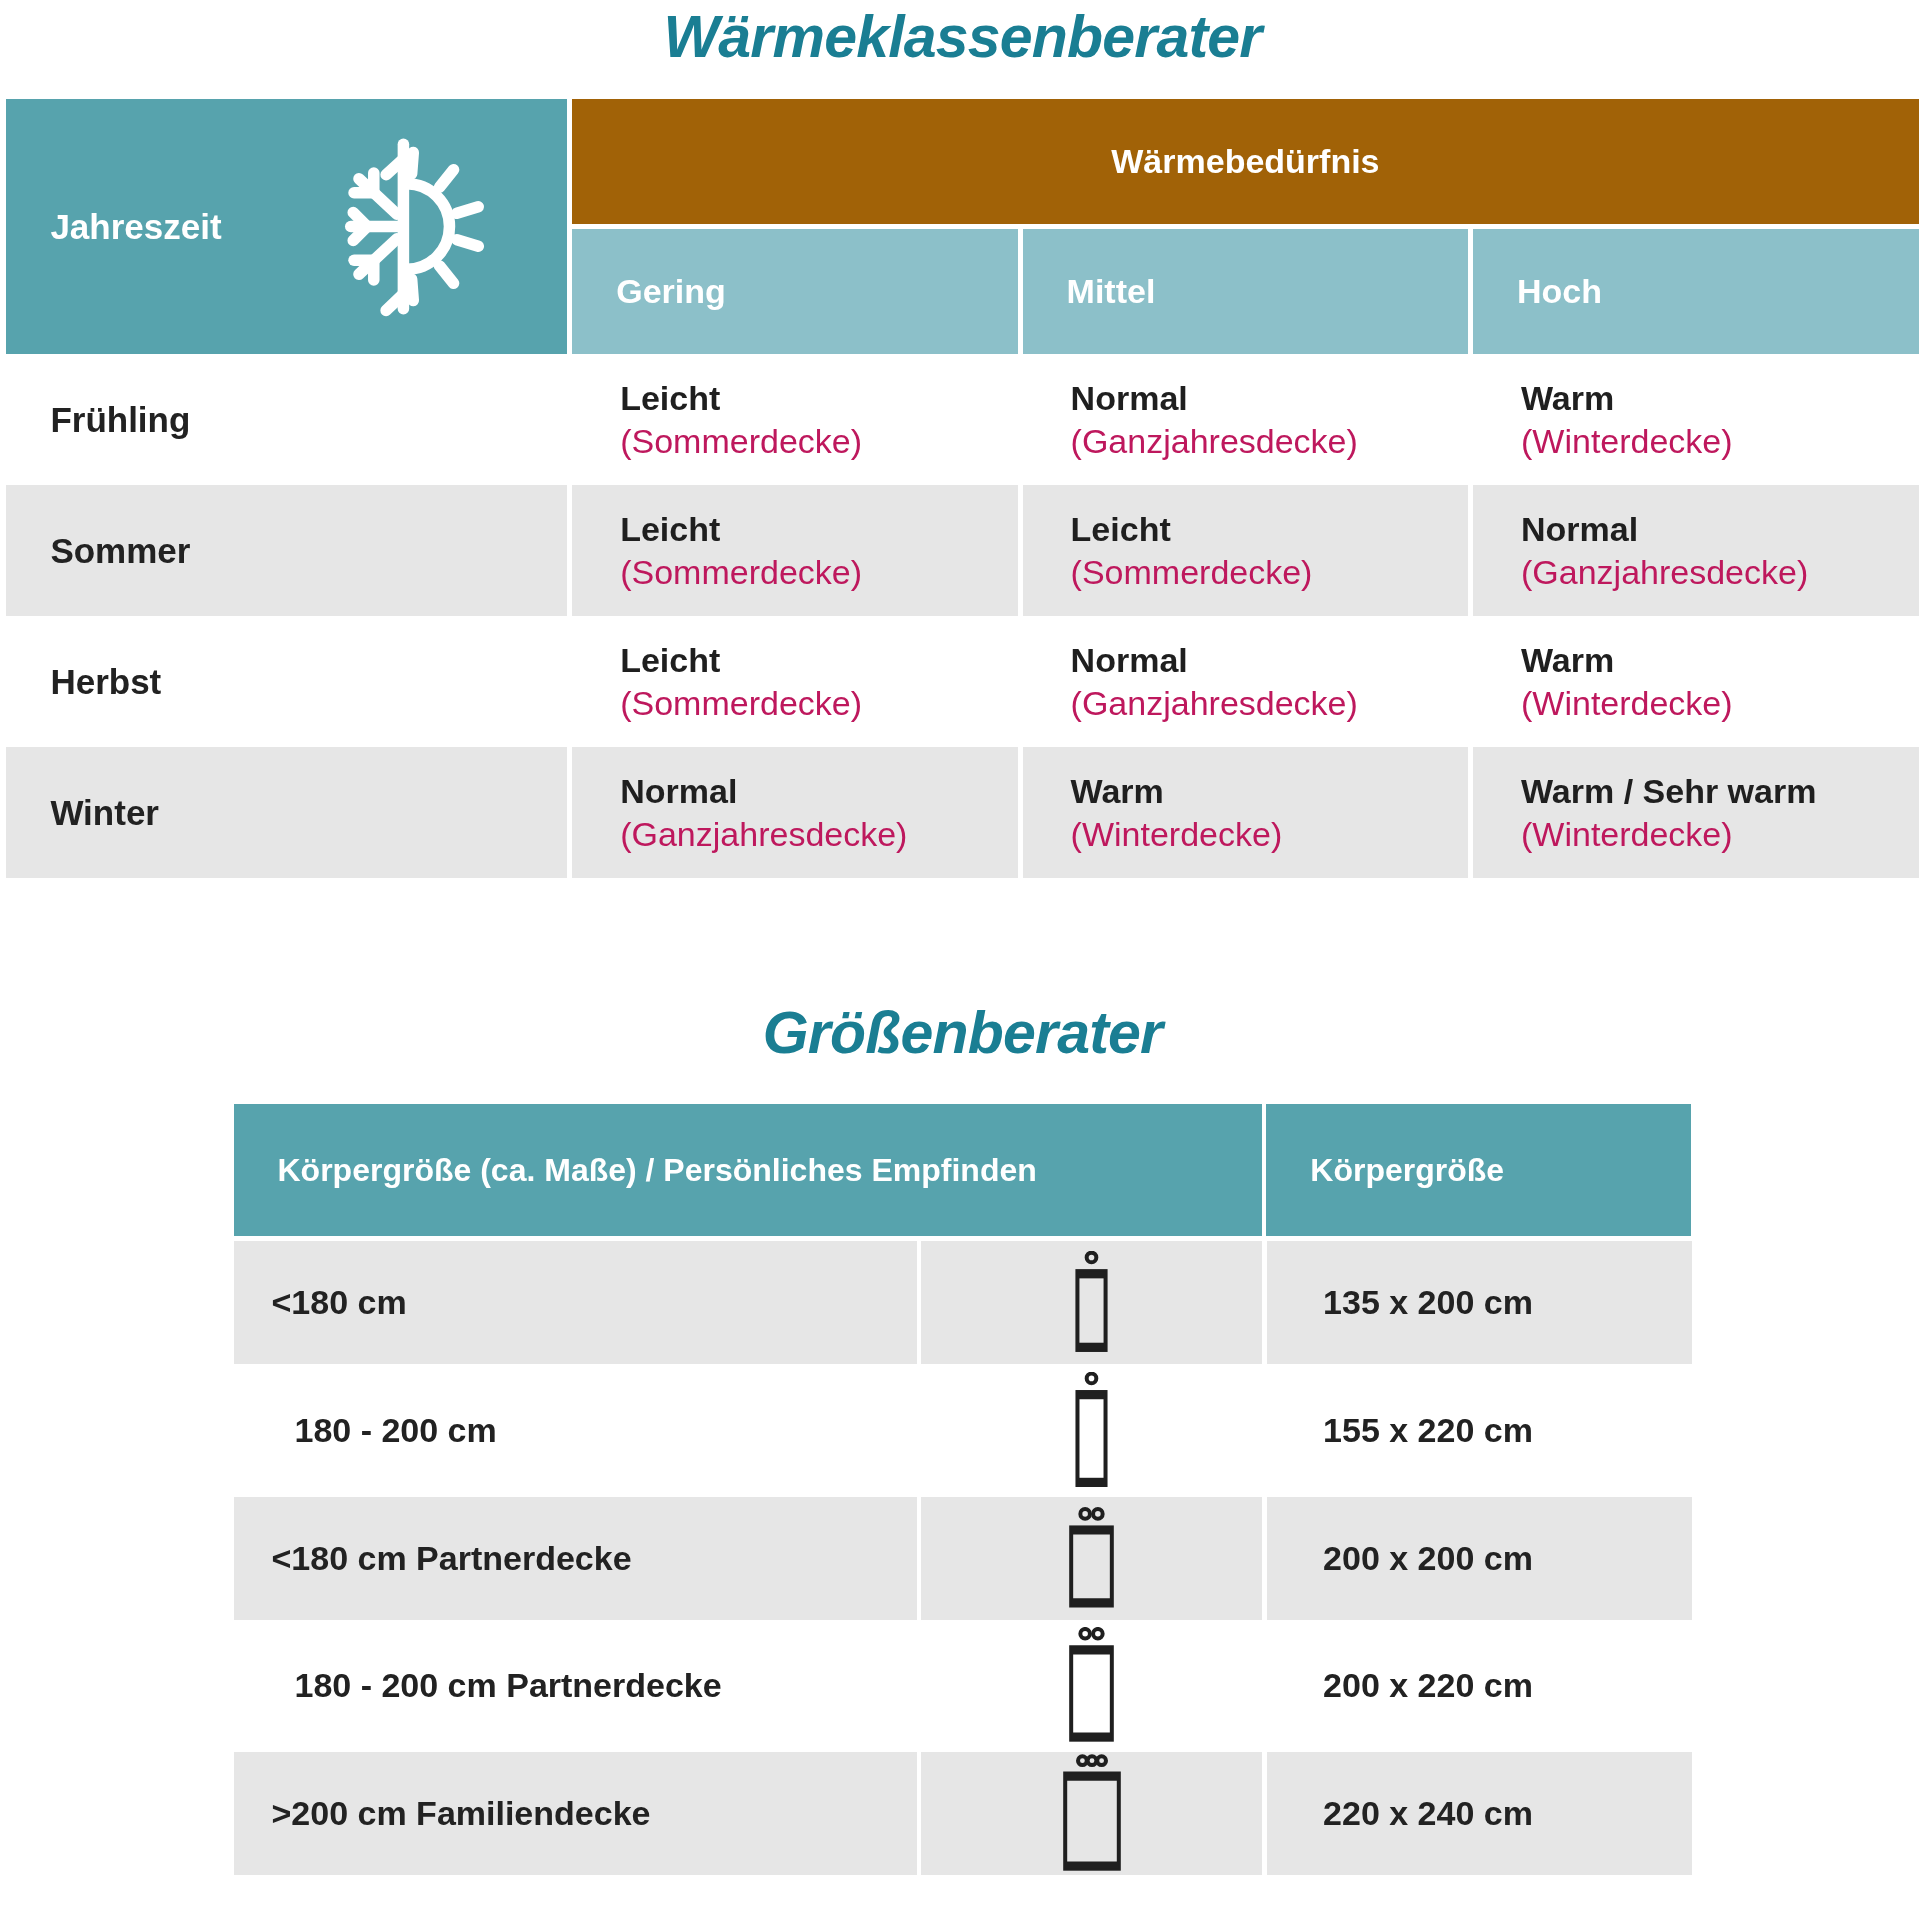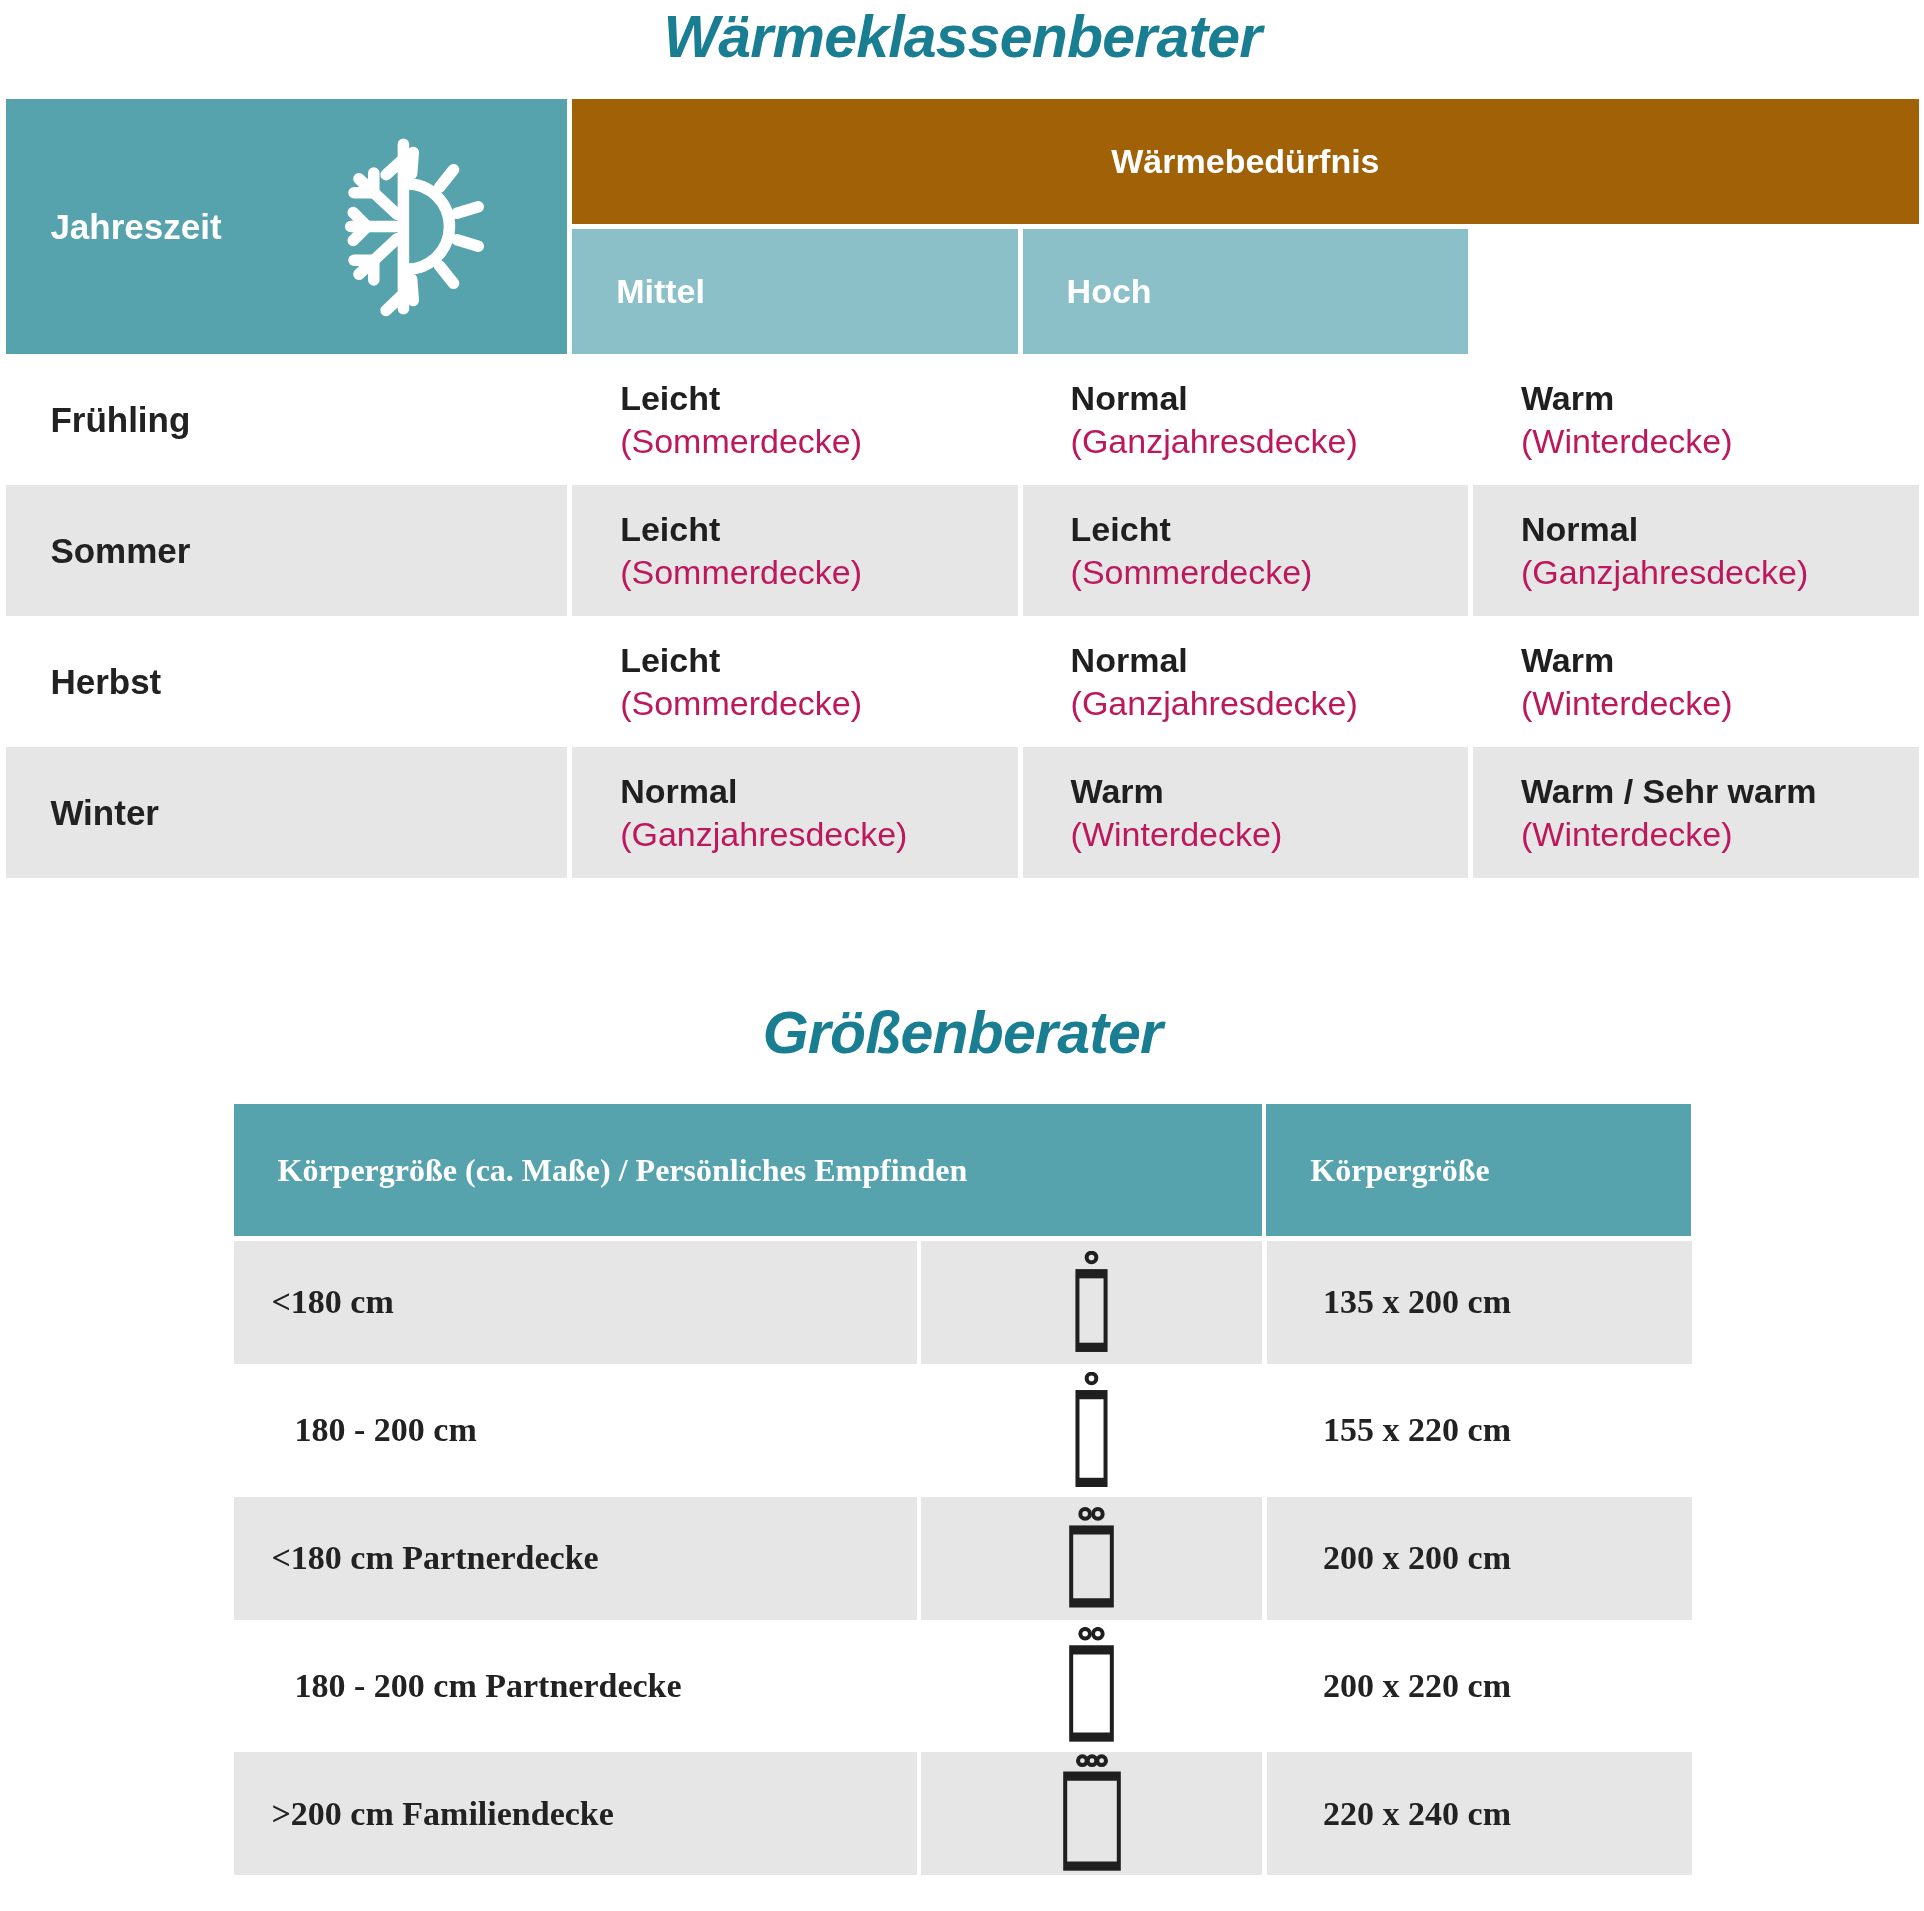--- a/index.html
+++ b/index.html
@@ -29,21 +29,21 @@
   .t1-body{display:grid;grid-template-columns:561px repeat(3,1fr);column-gap:4.8px;}
   .t1-body>div{height:131px;display:flex;flex-direction:column;justify-content:center;}
   .season{padding-left:44px;font-size:35px;font-weight:bold;}
   .need{padding-left:48px;font-size:34px;line-height:43px;}
   .need .main{font-weight:bold;color:#1f1f1f;}
   .need .sub{font-weight:normal;color:#be185d;}
   .rowA{background:#ffffff;}
   .rowB{background:#E6E6E6;}
 
   
-  .t2{width:1458px;margin:7px auto;font-family:Liberation Serif, serif;}
+  .t2{width:1458px;margin:7px auto;}
   .t2-head{display:grid;grid-template-columns:1028px 425px;column-gap:4.8px;margin-bottom:4.8px;}
   .t2-head>div{height:132px;background:#57A3AD;color:#fff;font-size:32px;font-weight:bold;
     display:flex;align-items:center;padding-left:44px;box-sizing:border-box;}
   .t2-body{display:grid;grid-template-columns:683px 341px 425px;column-gap:4.8px;row-gap:4.8px;}
   .t2-body>div{height:123px;display:flex;align-items:center;box-sizing:border-box;}
   .t2-label{font-size:34px;font-weight:bold;padding-left:38px;}
   .t2-label.indent{padding-left:61px;}
   .t2-icon{justify-content:center;}
   .t2-size{font-size:34px;font-weight:bold;padding-left:56px;}
 
@@ -80,20 +80,21 @@
             <line x1="143" y1="94" x2="169" y2="86"></line>
             <line x1="143" y1="126" x2="169" y2="134"></line>
             <line x1="122" y1="158" x2="139" y2="179"></line>
             <line x1="88" y1="174" x2="90" y2="200"></line>
           </g>
         </svg>
       </div>
       <div class="t1-head-right">
         <div class="cell-waerme">Wärmebedürfnis</div>
         <div class="t1-sub">
+          <div>Gering</div>
           <div>Mittel</div>
           <div>Hoch</div>
         </div>
       </div>
     </div>
 
     <div class="t1-body">
 
       <div class="season rowA">Frühling</div>
       <div class="need rowA">

